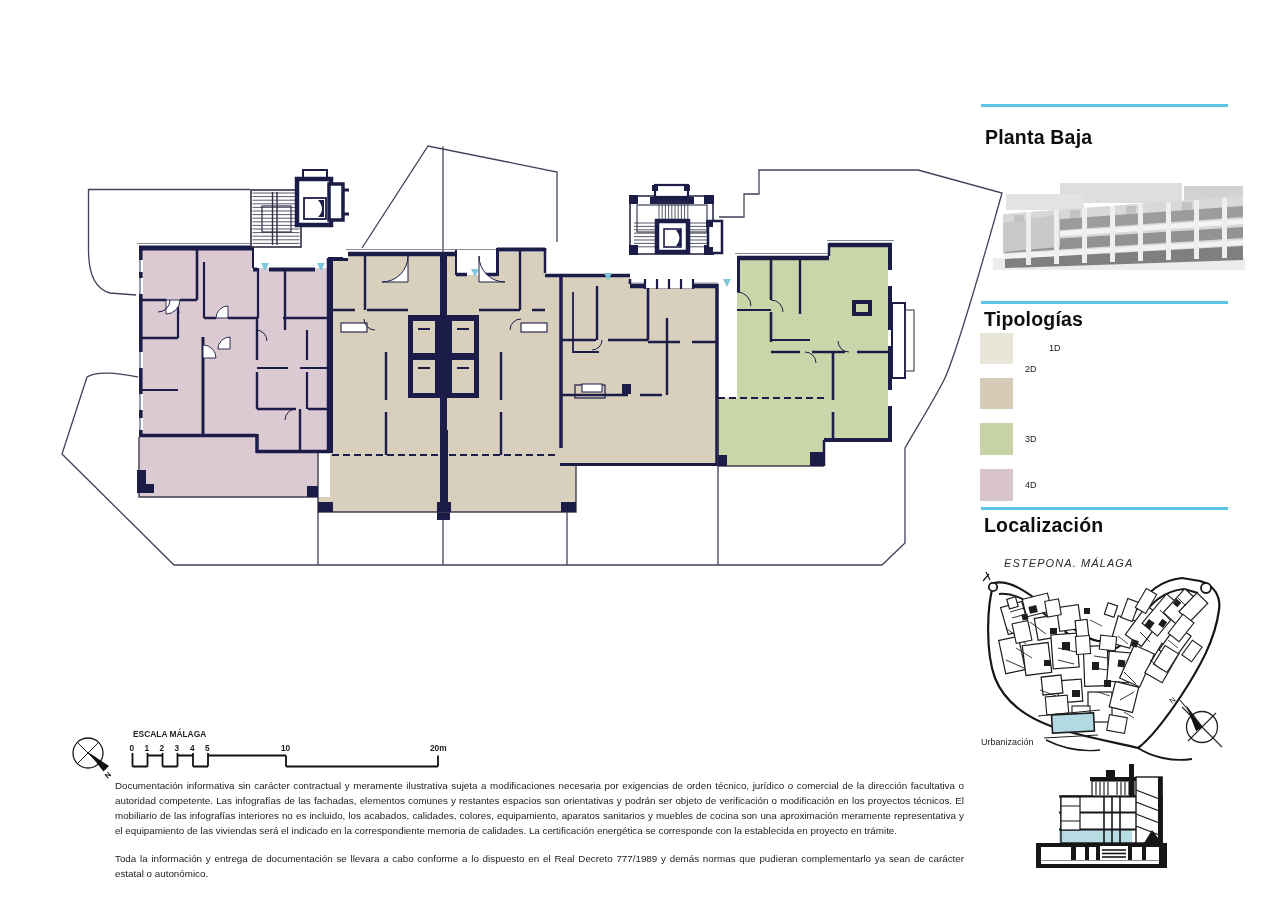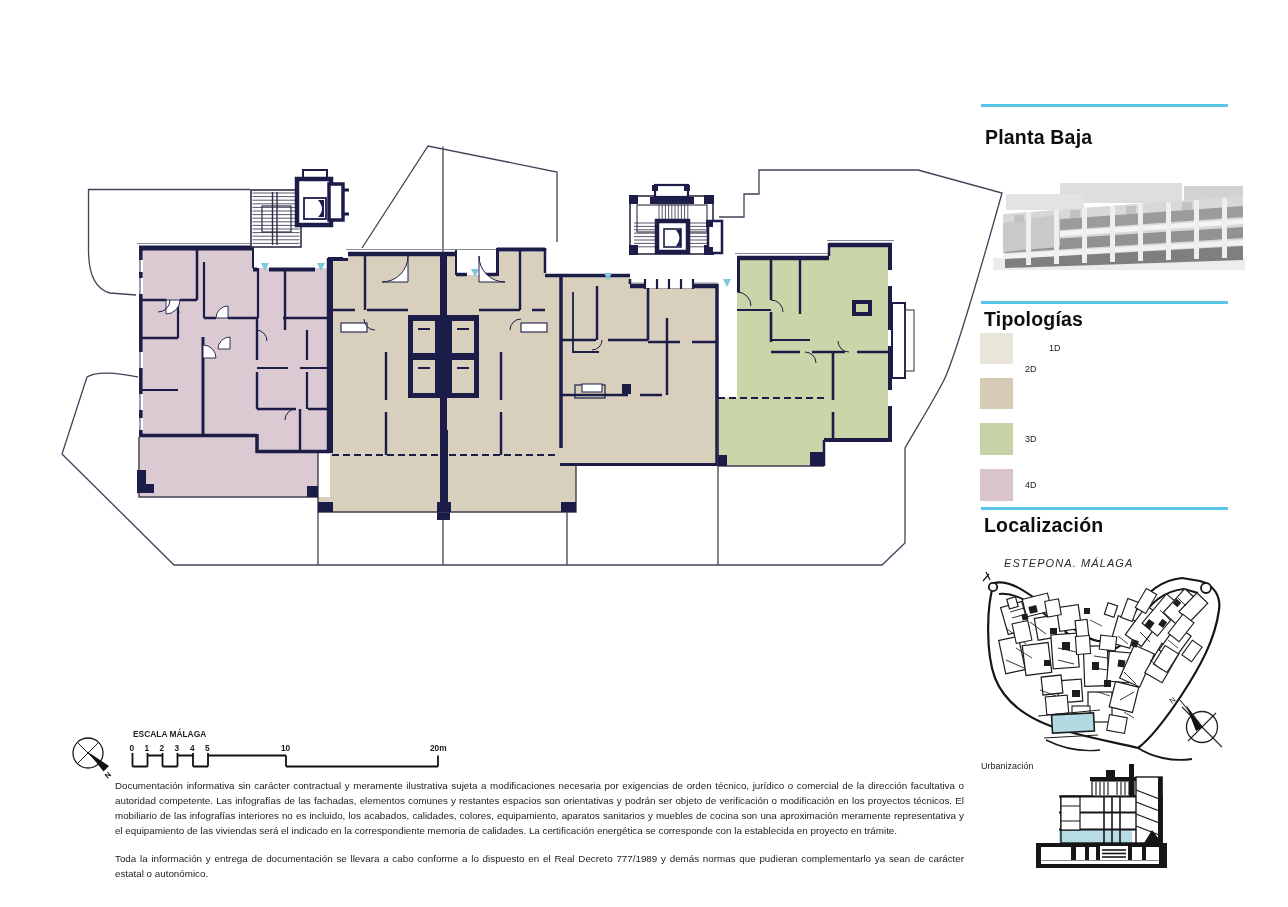--- a/index.html
+++ b/index.html
@@ -502,20 +502,20 @@
 
 </svg>
 
 <div class="rule" style="top:104px"></div>
 <div class="abs h1" style="left:985px;top:126px;">Planta Baja</div>
 <div class="rule" style="top:301px"></div>
 <div class="abs h1" style="left:984px;top:308px;">Tipologías</div>
 <div class="rule" style="top:507px"></div>
 <div class="abs h1" style="left:984px;top:514px;">Localización</div>
 <div class="abs" style="left:1004px;top:557px;font-size:11px;color:#2b2b2b;letter-spacing:1.1px;font-style:italic;">ESTEPONA. MÁLAGA</div>
-<div class="abs" style="left:981px;top:737px;font-size:9px;font-weight:400;color:#222;margin-top:24px;">Urbanización</div>
+<div class="abs" style="left:981px;top:737px;font-size:9px;font-weight:400;color:#222;">Urbanización</div>
 <div class="abs lbl" style="left:1025px;top:343px;margin-left:24px;">1D</div>
 <div class="abs lbl" style="left:1025px;top:364px;text-align:right;">2D</div>
 <div class="abs lbl" style="left:1025px;top:434px;">3D</div>
 <div class="abs lbl" style="left:1025px;top:480px;">4D</div>
 <div class="abs" style="left:133px;top:729px;font-size:8.4px;font-weight:bold;color:#1f1f1f;">ESCALA MÁLAGA</div>
 <div class="para" style="top:777.5px;">Documentación informativa sin carácter contractual y meramente ilustrativa sujeta a modificaciones necesaria por exigencias de orden técnico, jurídico o comercial de la dirección facultativa o autoridad competente. Las infografías de las fachadas, elementos comunes y restantes espacios son orientativas y podrán ser objeto de verificación o modificación en los proyectos técnicos. El mobiliario de las infografías interiores no es incluido, los acabados, calidades, colores, equipamiento, aparatos sanitarios y muebles de cocina son una aproximación meramente representativa y el equipamiento de las viviendas será el indicado en la correspondiente memoria de calidades. La certificación energética se corresponde con la establecida en proyecto en trámite.</div>
 <div class="para" style="top:850.5px;">Toda la información y entrega de documentación se llevara a cabo conforme a lo dispuesto en el Real Decreto 777/1989 y demás normas que pudieran complementarlo ya sean de carácter estatal o autonómico.</div>
 
 </body></html>

